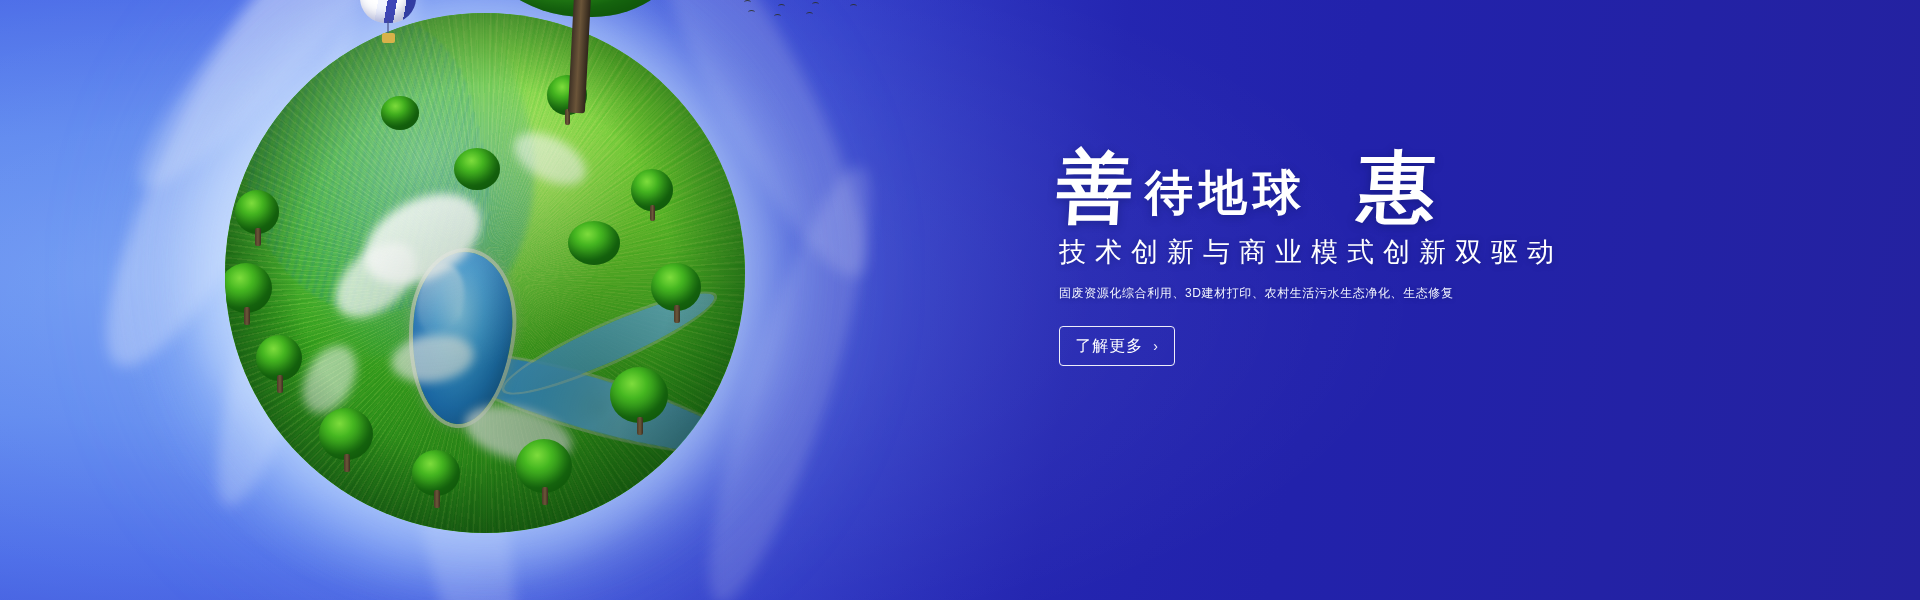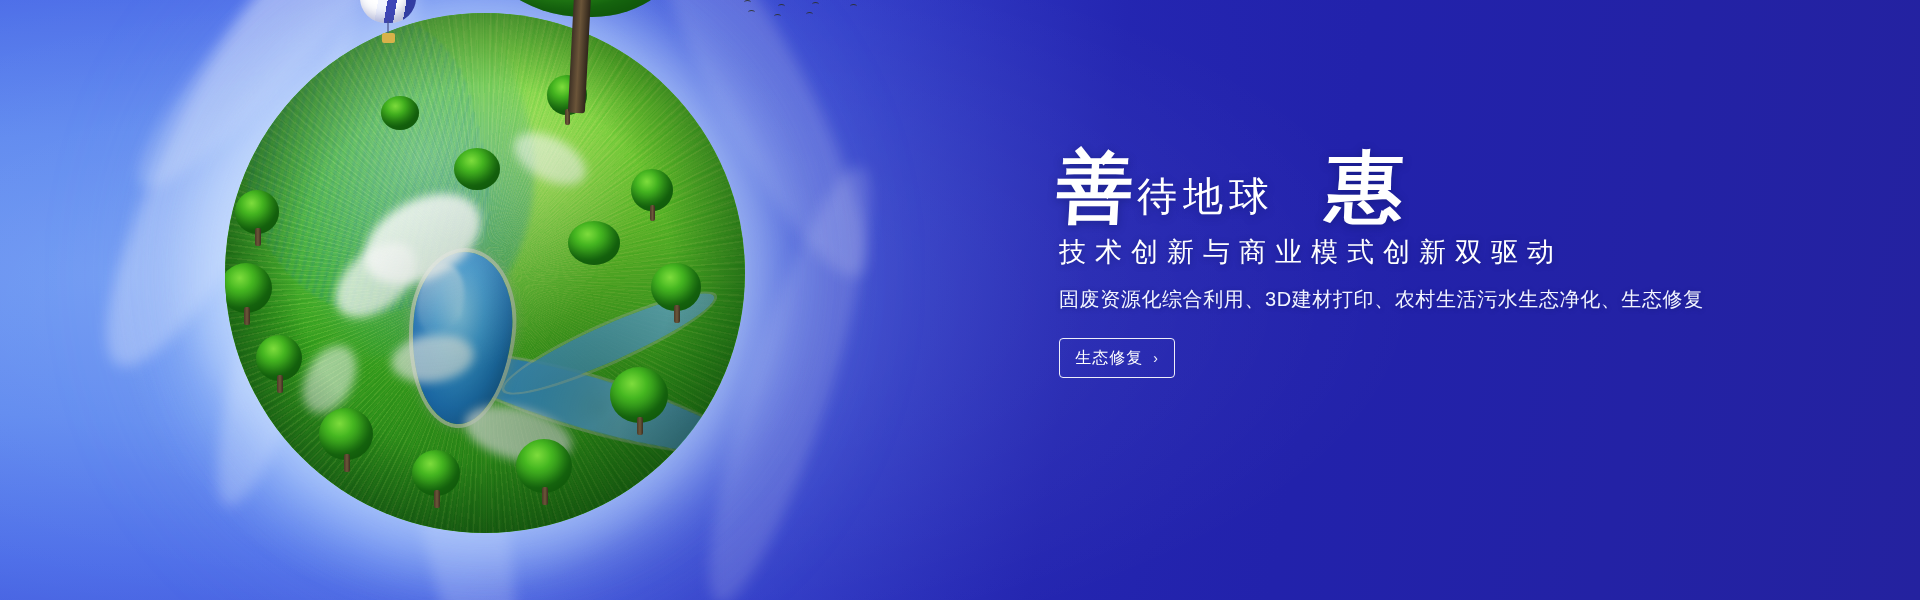--- a/index.html
+++ b/index.html
@@ -213,32 +213,32 @@
   .hl-group + .hl-group{margin-left:52px;}
   .hl-big{
     font-family:"DejaVu Serif","Liberation Serif",serif;
     font-size:76px;line-height:.92;font-weight:700;
     letter-spacing:0;
     text-shadow:0 2px 10px rgba(10,20,90,.45);
     transform:skewX(-3deg);
   }
   .hl-small{
     font-family:"DejaVu Serif","Liberation Serif",serif;
-    font-size:40px;line-height:1;font-weight:400;
-    letter-spacing:6px;margin-left:4px;padding-bottom:6px;
+    font-size:48px;line-height:1;font-weight:700;
+    letter-spacing:6px;margin-left:12px;padding-bottom:6px;
     text-shadow:0 2px 8px rgba(10,20,90,.40);
   }
 
   .subtitle{
     font-size:27px;line-height:1.35;font-weight:400;
     letter-spacing:9px;margin:12px 0 0 2px;
     text-shadow:0 1px 6px rgba(10,20,90,.4);
   }
   .desc{
-    font-size:20px;line-height:1.5;font-weight:400;
+    font-size:12px;line-height:1.5;font-weight:400;
     letter-spacing:.6px;margin:14px 0 0 2px;color:#f2f4ff;
     text-shadow:0 1px 5px rgba(10,20,90,.4);
   }
 
   .cta{
     display:inline-flex;align-items:center;justify-content:center;gap:10px;
     margin-top:24px;margin-left:2px;
     width:116px;height:40px;
     border:1px solid rgba(255,255,255,.92);
     border-radius:4px;background:transparent;
@@ -381,18 +381,18 @@
       </span>
       <span class="hl-group">
         <span class="hl-big">惠</span>
       </span>
     </div>
 
     <div class="subtitle">技术创新与商业模式创新双驱动</div>
     <div class="desc">固废资源化综合利用、3D建材打印、农村生活污水生态净化、生态修复</div>
 
     <button class="cta">
-      <span>生态修复</span>
+      <span>了解更多</span>
       <span class="chev">›</span>
     </button>
   </div>
 
 </div>
 
 </body></html>

